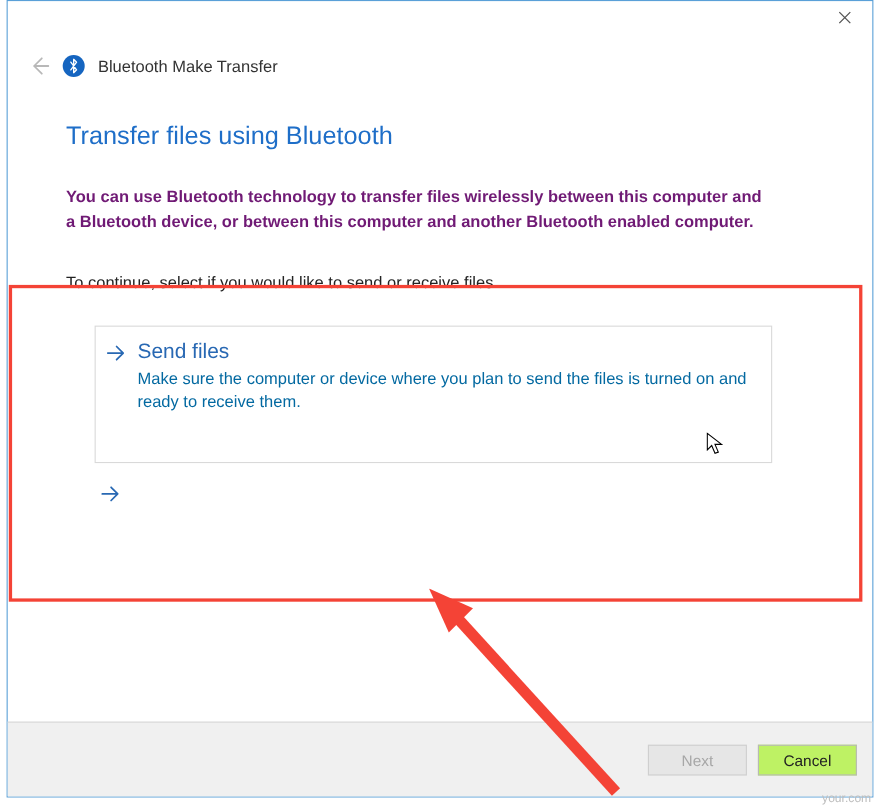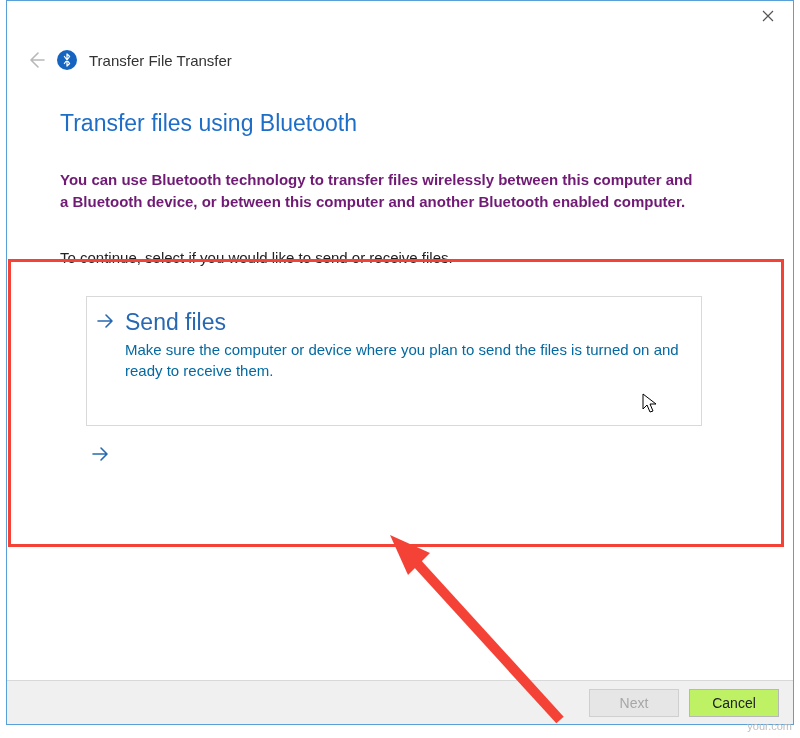--- a/index.html
+++ b/index.html
@@ -90,21 +90,21 @@
       padding: 12px 10px 44px 8px;
       margin-bottom: 12px;
     }
     .opt-arrow {
       color: #2868b3;
       flex-shrink: 0;
       margin-top: 2px;
     }
     .opt-title {
       color: #2868b3;
-      font-size: 23px;
+      font-size: 19px;
       font-weight: 400;
       margin-bottom: 3px;
     }
     .opt-desc {
       color: #0369a1;
       font-size: 15px;
       line-height: 1.4;
       max-width: 560px;
     }
     .highlight-box {
@@ -121,21 +121,21 @@
     }
     .cursor-icon {
       position: absolute;
       left: 642px; top: 393px;
       pointer-events: none;
       color: #333;
     }
     .footer {
       position: absolute;
       left: 0; right: 0; bottom: 0;
-      height: 44px;
+      height: 68px;
       background: #f0f0f0;
       border-top: 1px solid #d8d8d8;
       display: flex;
       align-items: center;
       justify-content: flex-end;
       padding-right: 14px;
       gap: 10px;
     }
     .btn {
       min-width: 90px;
@@ -175,21 +175,21 @@
     <span class="back-arrow">
       <svg width="20" height="20" viewBox="0 0 20 20">
           <path d="M13 3 L6 10 L13 17 M6 10 H19" stroke="currentColor" stroke-width="1.6" fill="none" stroke-linecap="round" stroke-linejoin="round"></path>
         </svg>
     </span>
     <span class="bt-icon">
       <svg width="12" height="14" viewBox="0 0 12 16">
           <path d="M3 4 L9 12 L6 15 V1 L9 4 L3 12" stroke="#fff" stroke-width="1.4" fill="none" stroke-linejoin="round" stroke-linecap="round"></path>
         </svg>
     </span>
-    <span class="header-title">Transfer File Transfer</span>
+    <span class="header-title">Bluetooth Make Transfer</span>
   </div>
 
   <div class="content">
     <h1 class="page-title">Transfer files using Bluetooth</h1>
     <p class="intro-text">You can use Bluetooth technology to transfer files wirelessly between this computer and a Bluetooth device, or between this computer and another Bluetooth enabled computer.</p>
     <p class="instruction-text">To continue, select if you would like to send or receive files.</p>
 
     <div class="options-area">
 
       <div class="option-block first">

